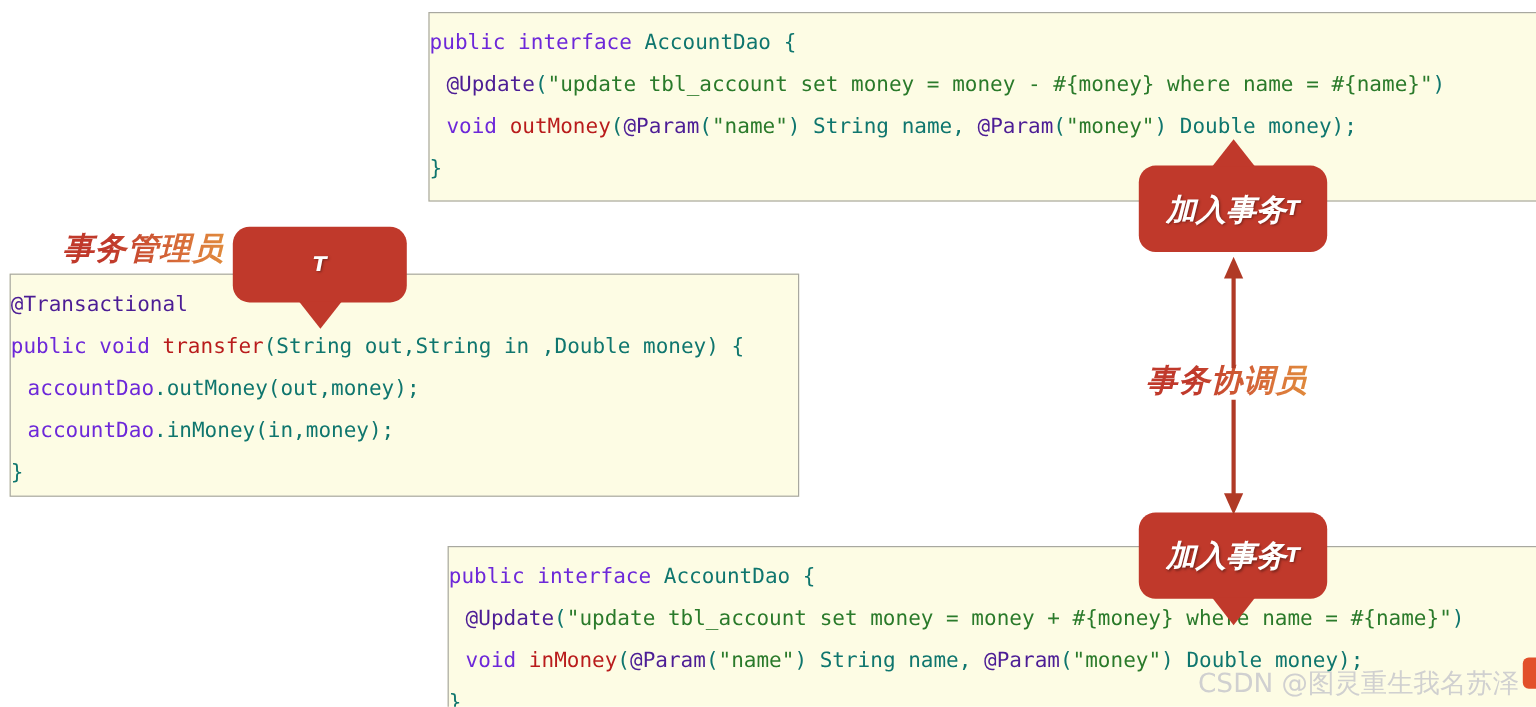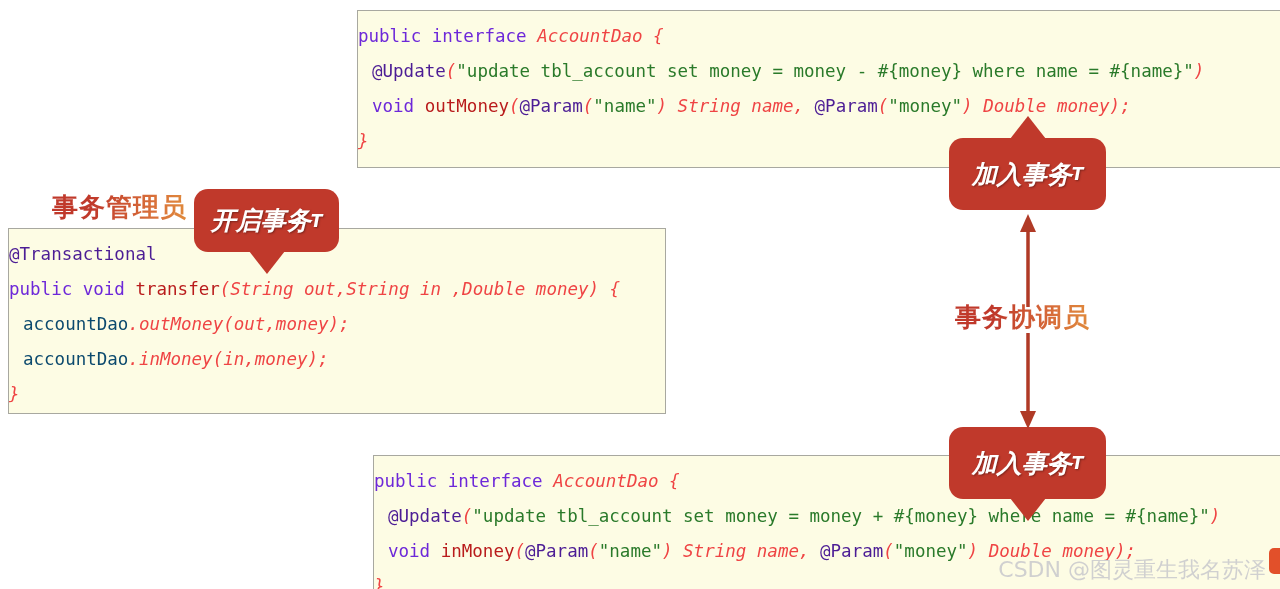--- a/index.html
+++ b/index.html
@@ -33,22 +33,22 @@
     white-space: pre;
     height: 35px;
   }
   .ind1 { padding-left: 14px; }
 
   
   .kw      { color: #6d28d9; }
   .anno    { color: #4c1d95; }
   .str     { color: #2a7a2a; }
   .meth    { color: #b91c1c; }
-  .field   { color: #0c4a6e; text-align: right; }
-  .plain   { color: #ef4444; font-style: italic; }
+  .field   { color: #6d28d9; text-align: right; }
+  .plain   { color: #0f766e; }
 
   #panel-top {
     left: 357px;
     top: 10px;
     width: 940px;
     height: 158px;
   }
   #panel-left {
     left: 8px;
     top: 228px;
@@ -67,20 +67,21 @@
     position: absolute;
     font-family: "DejaVu Sans", sans-serif;
     font-weight: bold;
     font-size: 26px;
     letter-spacing: 1px;
     background: linear-gradient(90deg, #c0392b 0%, #c0392b 30%, #d9703a 75%, #e08a3c 100%);
     -webkit-background-clip: text;
     background-clip: text;
     color: transparent;
     white-space: nowrap;
+    font-style: italic;
   }
   #heading-manager { left: 52px; top: 190px; }
   #heading-coordinator { left: 955px; top: 300px; }
 
   
   .bubble {
     position: absolute;
     background: #c0392b;
     border-radius: 14px;
     color: #ffffff;
@@ -178,21 +179,20 @@
 
 <div class="code-panel" id="panel-left"><div class="code-line ind0"><span class="anno">@Transactional</span></div><div class="code-line ind0"><span class="kw">public</span><span class="plain"> </span><span class="kw">void</span><span class="plain"> </span><span class="meth">transfer</span><span class="plain">(String out,String in ,Double money) {</span></div><div class="code-line ind1"><span class="field">accountDao</span><span class="plain">.outMoney(out,money);</span></div><div class="code-line ind1"><span class="field">accountDao</span><span class="plain">.inMoney(in,money);</span></div><div class="code-line ind0"><span class="plain">}</span></div></div>
 
 <div class="code-panel" id="panel-bottom"><div class="code-line ind0"><span class="kw">public</span><span class="plain"> </span><span class="kw">interface</span><span class="plain"> AccountDao {</span></div><div class="code-line ind1"><span class="anno">@Update</span><span class="plain">(</span><span class="str">"update tbl_account set money = money + #{money} where name = #{name}"</span><span class="plain">)</span></div><div class="code-line ind1"><span class="kw">void</span><span class="plain"> </span><span class="meth">inMoney</span><span class="plain">(</span><span class="anno">@Param</span><span class="plain">(</span><span class="str">"name"</span><span class="plain">) String name, </span><span class="anno">@Param</span><span class="plain">(</span><span class="str">"money"</span><span class="plain">) Double money);</span></div><div class="code-line ind0"><span class="plain">}</span></div></div>
 
 <div class="heading" id="heading-manager">事务管理员</div>
 
 <div class="heading" id="heading-coordinator">事务协调员</div>
 
 <div class="bubble tail-down" id="bubble-open">
-  <span>开启事务</span>
     <span class="suffix-t">T</span>
 </div>
 
 <div class="bubble tail-up" id="bubble-join-top">
   <span>加入事务</span>
     <span class="suffix-t">T</span>
 </div>
 
 <div class="bubble tail-down" id="bubble-join-bottom">
   <span>加入事务</span>

